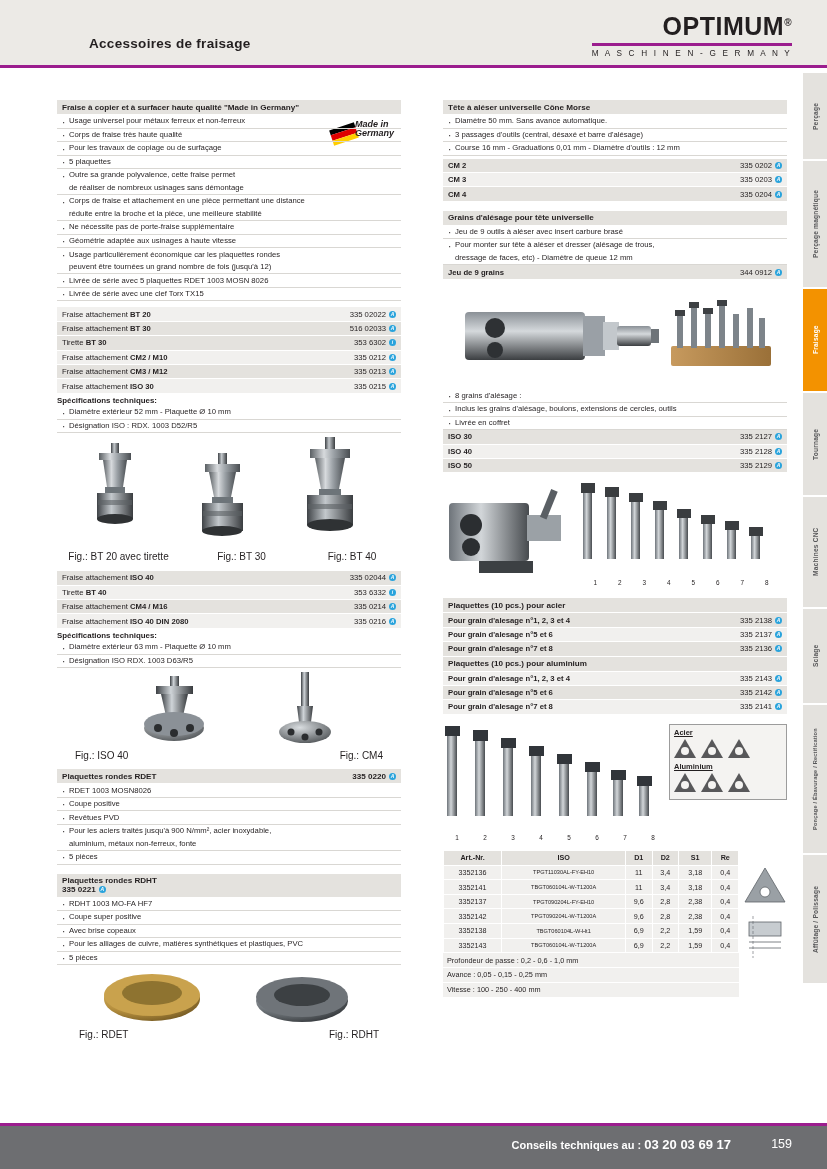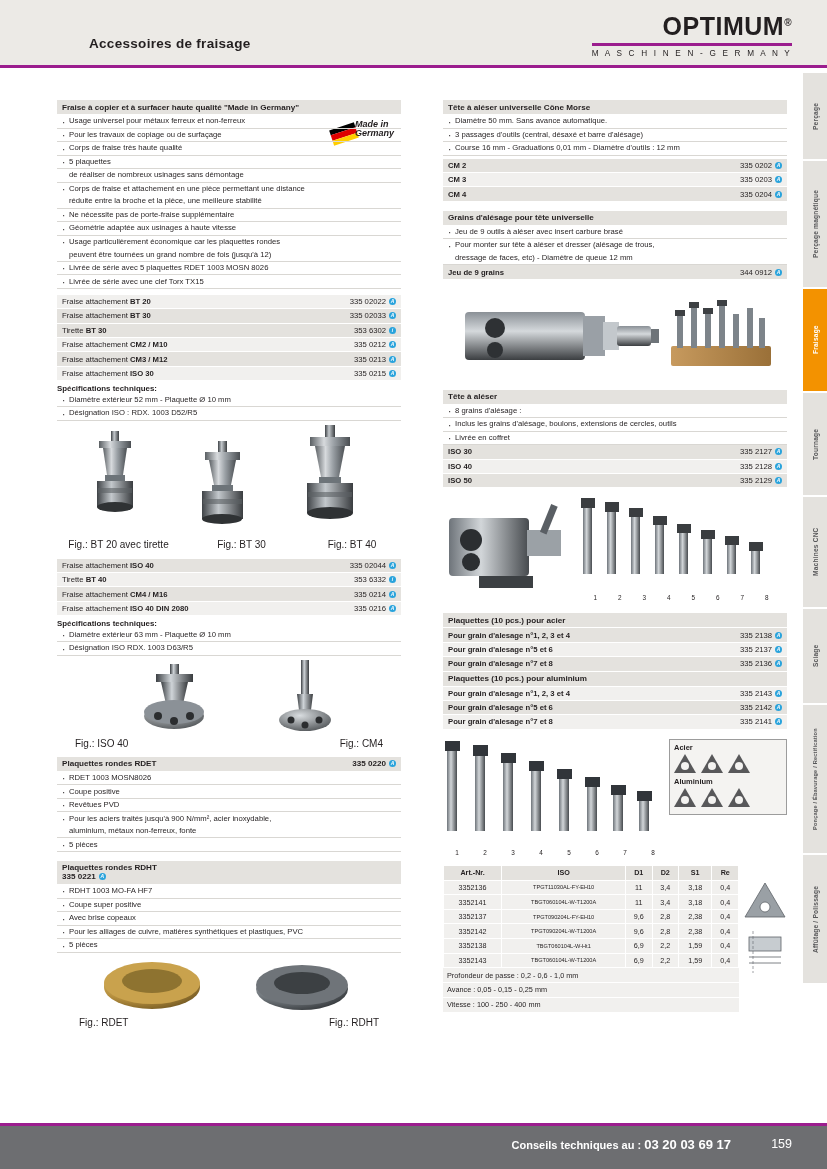--- a/index.html
+++ b/index.html
@@ -120,21 +120,21 @@
     font-size:11px; font-weight:bold;
   }
   .footer .ftxt .phone { font-size:13px; }
   .footer .pgnum {
     position:absolute; right:35px; top:14px; color:#ffffff; font-size:12.5px;
   }
 
   
   .legend-box {
     position:absolute; right:0; top:0; width:118px; border:1px solid #9c9c9c;
-    background:#f4f3f1; padding:3px 4px;
+    background:#f4f3f1; padding:3px 4px;text-decoration:underline;
   }
   .legend-box .lt { font-size:7.5px; font-weight:bold; margin-bottom:2px;}
   .insert-row { display:flex; gap:5px; margin-bottom:4px; }
   .tri { width:0;height:0;border-left:11px solid transparent;border-right:11px solid transparent;border-bottom:19px solid #58585a;position:relative;}
   .tri:after{content:"";position:absolute;left:-4px;top:8px;width:8px;height:8px;border-radius:50%;background:#f4f3f1;}
 
   .numrow { display:flex; font-size:6.4px; color:#231f20; }
   .numrow span { flex:1; text-align:center; }
 </style>
 </head>
@@ -169,23 +169,24 @@
       <div class="flag">
         <div style="background:#000"></div>
           <div style="background:#dd0000"></div>
           <div style="background:#ffce00"></div>
       </div>
       <div class="txt">Made in<br>Germany</div>
     </div>
 
     <ul class="feat">
       <li>Usage universel pour métaux ferreux et non-ferreux</li>
+      <li>Corps de fraise très haute qualité</li>
       <li>Pour les travaux de copiage ou de surfaçage</li>
-      <li>Corps de fraise très haute qualité</li>
       <li>5 plaquettes</li>
+      <li style="border-bottom:none">Outre sa grande polyvalence, cette fraise permet</li>
       <li class="nodot">de réaliser de nombreux usinages sans démontage</li>
       <li style="border-bottom:none">Corps de fraise et attachement en une pièce permettant une distance</li>
       <li class="nodot">réduite entre la broche et la pièce, une meilleure stabilité</li>
       <li>Ne nécessite pas de porte-fraise supplémentaire</li>
       <li>Géométrie adaptée aux usinages à haute vitesse</li>
       <li style="border-bottom:none">Usage particulièrement économique car les plaquettes rondes</li>
       <li class="nodot">peuvent être tournées un grand nombre de fois (jusqu'à 12)</li>
       <li>Livrée de série avec 5 plaquettes RDET 1003 MOSN 8026</li>
       <li>Livrée de série avec une clef Torx TX15</li>
     </ul>
@@ -194,21 +195,21 @@
       <div class="row plain">
         <span class="lbl"><span>Fraise attachement </span><b>BT 20</b></span>
         <span class="val">
             <span>335 02022</span>
             <i class="badge">A</i>
           </span>
       </div>
       <div class="row alt">
         <span class="lbl"><span>Fraise attachement </span><b>BT 30</b></span>
         <span class="val">
-            <span>335 02033</span>
+            <span>516 02033</span>
             <i class="badge">A</i>
           </span>
       </div>
       <div class="row alt">
         <span class="lbl"><span>Tirette </span><b>BT 30</b></span>
         <span class="val">
             <span>353 6302</span>
             <i class="badge i">i</i>
           </span>
       </div>
@@ -519,21 +520,20 @@
           <rect x="4" y="14" width="10" height="6" fill="#3d4043"></rect>
           <rect x="18" y="6" width="10" height="6" fill="#3d4043"></rect>
           <rect x="32" y="12" width="10" height="6" fill="#3d4043"></rect>
           <rect x="46" y="4" width="10" height="6" fill="#3d4043"></rect>
         </g>
       </svg>
     </div>
   </div>
 
   <div class="block">
-    <div class="sec-title">Tête à aléser</div>
     <ul class="feat">
       <li>8 grains d'alésage :</li>
       <li>Inclus les grains d'alésage, boulons, extensions de cercles, outils</li>
       <li>Livrée en coffret</li>
     </ul>
     <div class="spec-rows">
       <div class="row alt">
         <span class="lbl"><b>ISO 30</b></span>
         <span class="val">
             <span>335 2127</span>

